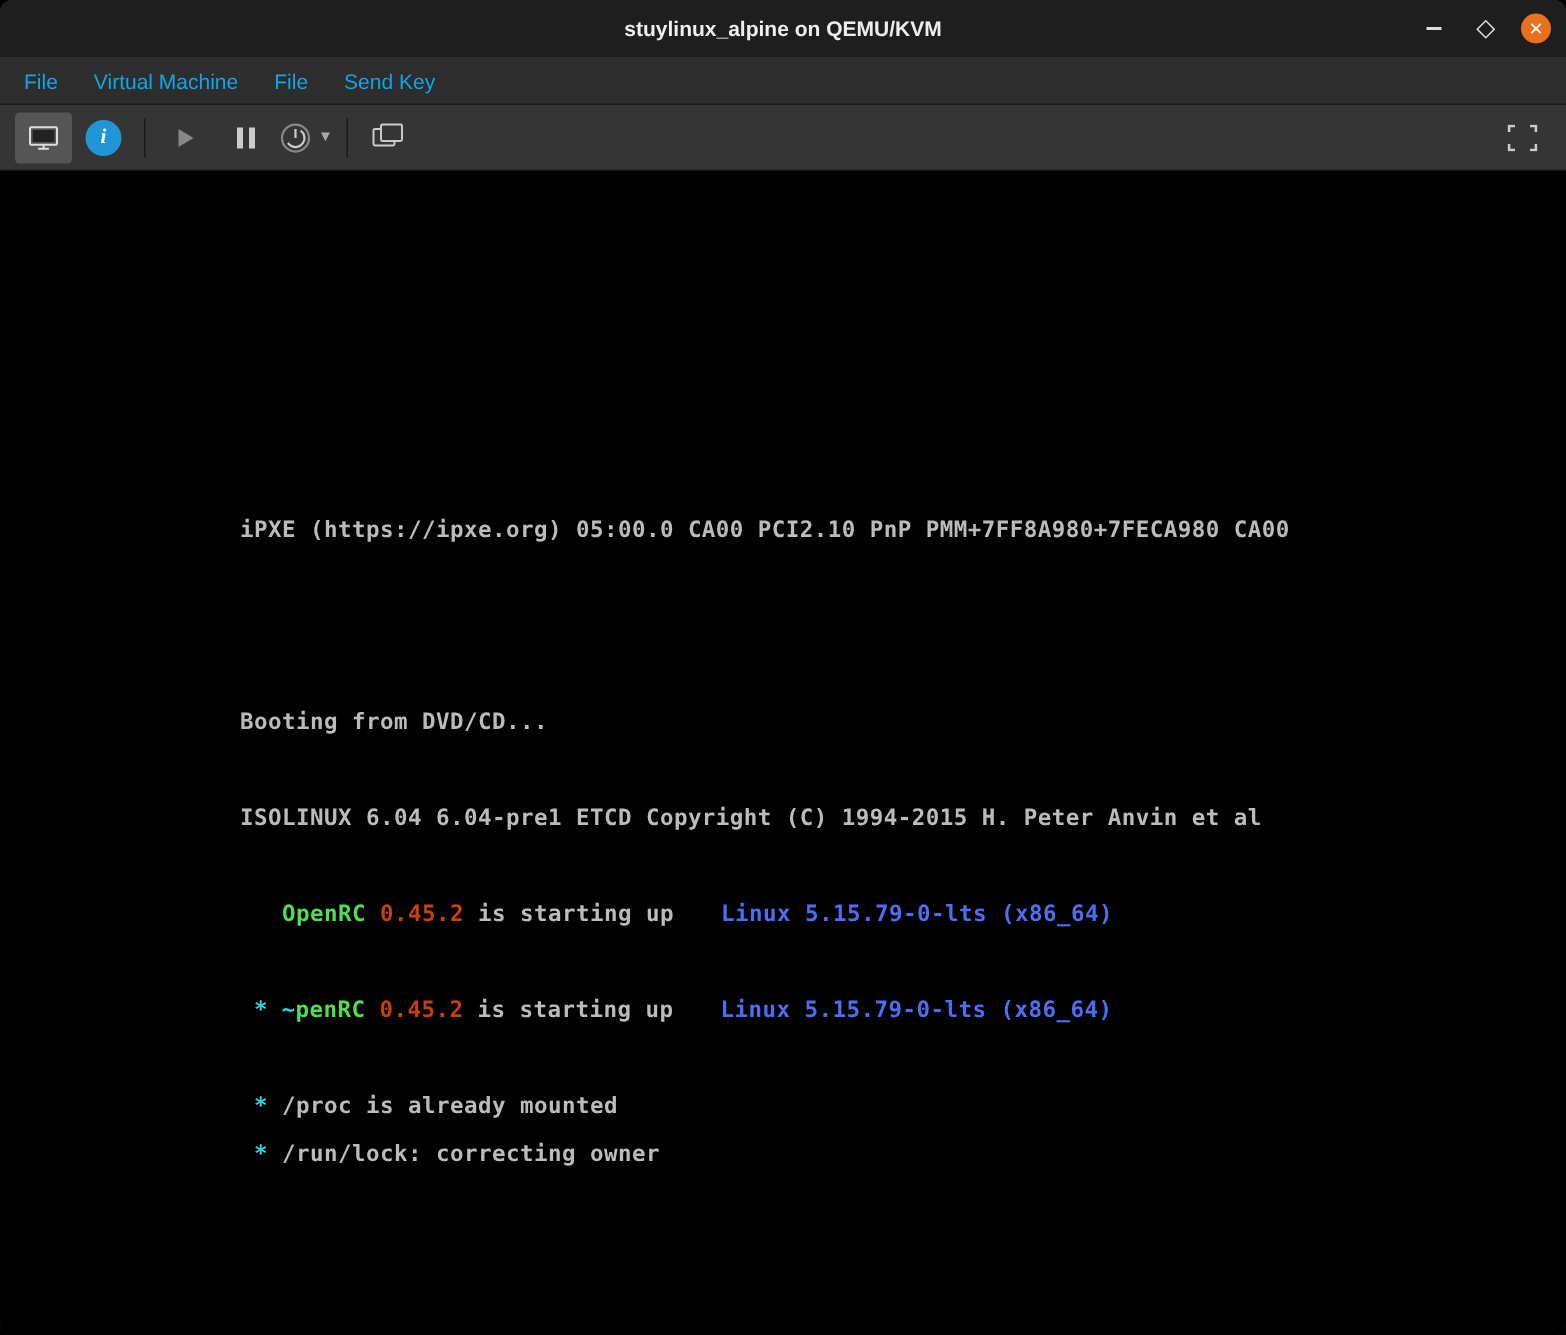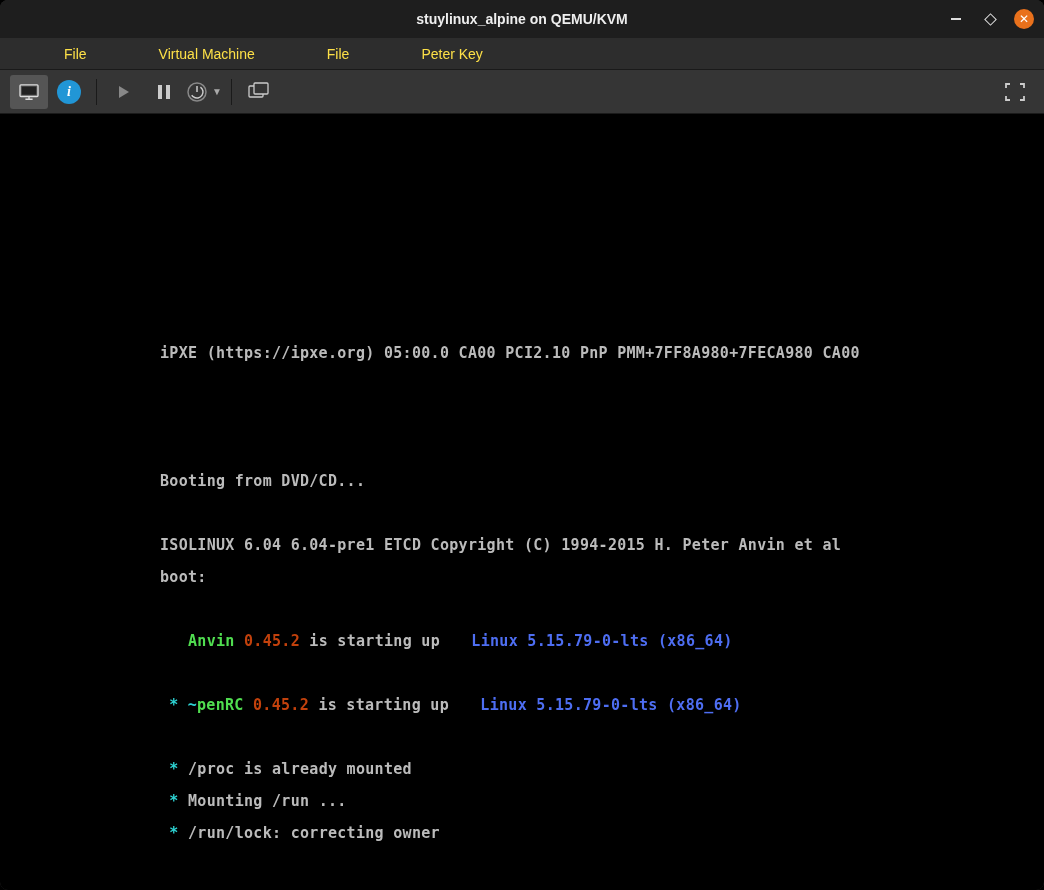--- a/index.html
+++ b/index.html
@@ -77,24 +77,23 @@
   .menubar {
     height: 32px;
     background: #2d2d2d;
     display: flex;
     align-items: center;
     padding: 0 16px;
     gap: 24px;
     border-bottom: 1px solid #1a1a1a;
   }
   .menu-item {
-    color: #fde047;
+    color: #0ea5e9;
     font-size: 14px;
     cursor: pointer;
-    margin-left: 48px;
   }
   .toolbar {
     height: 44px;
     background: #353535;
     display: flex;
     align-items: center;
     padding: 0 10px;
     gap: 2px;
     border-bottom: 1px solid #1a1a1a;
     position: relative;
@@ -181,21 +180,21 @@
           <span class="close-x">✕</span>
         </div>
       </div>
     </div>
   </div>
 
   <div class="menubar">
     <div class="menu-item">File</div>
     <div class="menu-item">Virtual Machine</div>
     <div class="menu-item">File</div>
-    <div class="menu-item">Peter Key</div>
+    <div class="menu-item">Send Key</div>
   </div>
 
   <div class="toolbar">
     <div class="tool-btn active">
       <svg class="monitor-icon-svg" viewBox="0 0 24 20">
         <rect x="2" y="2" width="20" height="13" rx="1" fill="none" stroke="#ddd" stroke-width="1.5"></rect>
         <rect x="4" y="4" width="16" height="9" fill="#222"></rect>
         <line x1="8" y1="18" x2="16" y2="18" stroke="#ddd" stroke-width="1.5"></line>
         <line x1="12" y1="15" x2="12" y2="18" stroke="#ddd" stroke-width="1.5"></line>
       </svg>
@@ -239,28 +238,26 @@
 
   <div class="console">
     <div class="console-inner">
 <span class="line c-white">iPXE (https://ipxe.org) 05:00.0 CA00 PCI2.10 PnP PMM+7FF8A980+7FECA980 CA00</span>
 <span class="line"> </span>
 <span class="line"> </span>
 <span class="line"> </span>
 <span class="line c-white">Booting from DVD/CD...</span>
 <span class="line"> </span>
 <span class="line c-white">ISOLINUX 6.04 6.04-pre1 ETCD Copyright (C) 1994-2015 H. Peter Anvin et al</span>
-<span class="line c-white">boot:</span>
-<span class="line"> </span>
-<span class="line">   <span class="c-green">Anvin</span> <span class="c-cyan">0.45.2</span> <span class="c-white">is starting up</span> <span class="c-blue">Linux 5.15.79-0-lts (x86_64)</span></span>
+<span class="line"> </span>
+<span class="line">   <span class="c-green">OpenRC</span> <span class="c-cyan">0.45.2</span> <span class="c-white">is starting up</span> <span class="c-blue">Linux 5.15.79-0-lts (x86_64)</span></span>
 <span class="line"> </span>
 <span class="line"><span class="c-star"> * </span><span class="c-green">̴penRC</span> <span class="c-cyan">0.45.2</span> <span class="c-white">is starting up</span> <span class="c-blue">Linux 5.15.79-0-lts (x86_64)</span></span>
 <span class="line"> </span>
 <span class="line"><span class="c-star"> * </span><span class="c-white">/proc is already mounted</span></span>
-<span class="line"><span class="c-star"> * </span><span class="c-white">Mounting /run ...</span></span>
 <span class="line"><span class="c-star"> * </span><span class="c-white">/run/lock: correcting owner</span></span>
 
 
 
     </div>
   </div>
 
 </div>
 
 </body></html>

